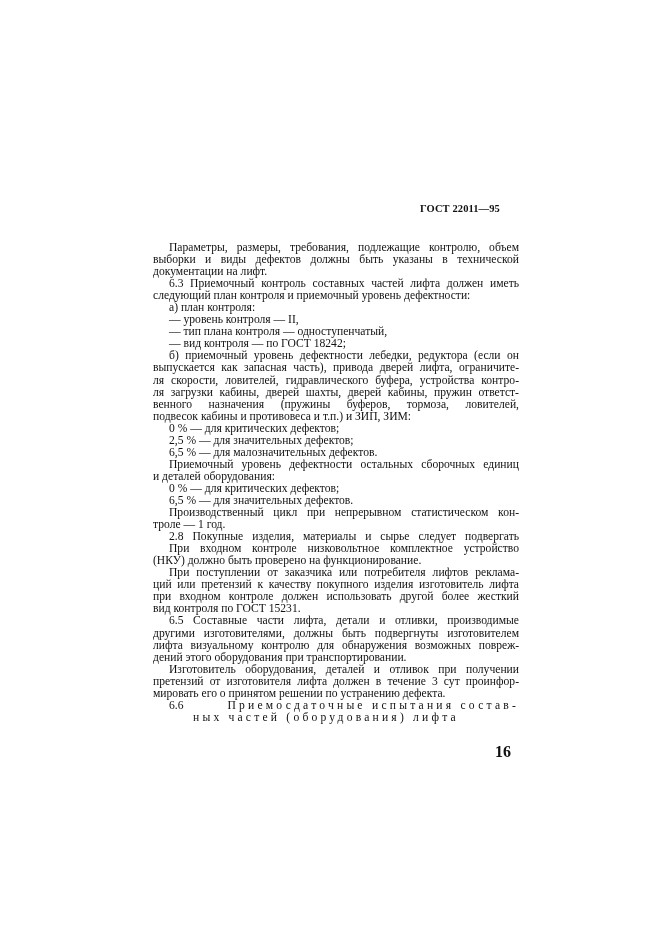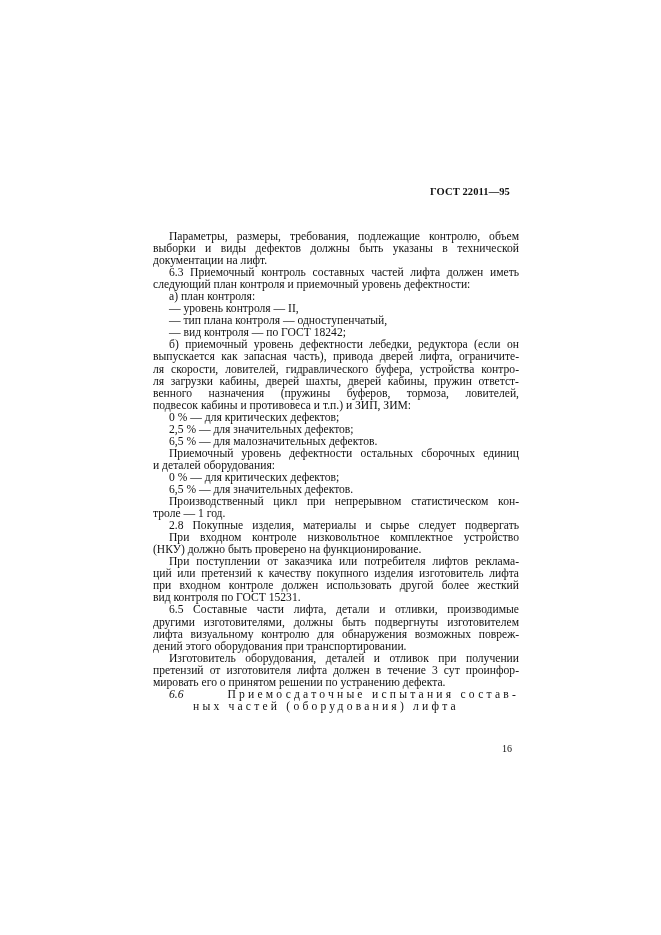--- a/index.html
+++ b/index.html
@@ -1,26 +1,26 @@
 <!DOCTYPE html>
 <html><head>
 <meta charset="utf-8">
 <style>
   html, body { margin:0; padding:0; }
   body { width:661px; height:935px; background:#ffffff; position:relative; overflow:hidden;
          font-family:"Liberation Serif", "DejaVu Serif", serif; color:#111; }
-  .header { position:absolute; top:186px; left:420px; width:100px; text-align:center;
+  .header { position:absolute; top:203px; left:420px; width:100px; text-align:left;
             font-size:10.5px; font-weight:bold; letter-spacing:0.1px; }
-  .body { position:absolute; top:231px; left:153px; width:366px; }
+  .body { position:absolute; top:242px; left:153px; width:366px; }
   .ln { height:12.05px; line-height:12.05px; font-size:11.6px; white-space:nowrap; }
   .j { text-align:justify; text-align-last:justify; }
   .ind { padding-left:16px; }
   .sp { letter-spacing:3.2px;margin-left:40px; }
-  .page-num { position:absolute; top:743px; left:495px; width:24px; text-align:center;
-              font-size:10px; font-weight:normal; }
+  .page-num { position:absolute; top:743px; left:495px; width:24px; text-align:left;
+              font-size:16px; font-weight:bold; }
 </style>
 </head>
 <body>
 
 <div class="header">ГОСТ 22011—95</div>
 
 <div class="body" id="body">
     <div class="ln ind j">Параметры, размеры, требования, подлежащие контролю, объем</div>
     <div class="ln j">выборки и виды дефектов должны быть указаны в технической</div>
     <div class="ln">документации на лифт.</div>
@@ -52,17 +52,17 @@
     <div class="ln j">ций или претензий к качеству покупного изделия изготовитель лифта</div>
     <div class="ln j">при входном контроле должен использовать другой более жесткий</div>
     <div class="ln">вид контроля по ГОСТ 15231.</div>
     <div class="ln ind j">6.5 Составные части лифта, детали и отливки, производимые</div>
     <div class="ln j">другими изготовителями, должны быть подвергнуты изготовителем</div>
     <div class="ln j">лифта визуальному контролю для обнаружения возможных повреж-</div>
     <div class="ln">дений этого оборудования при транспортировании.</div>
     <div class="ln ind j">Изготовитель оборудования, деталей и отливок при получении</div>
     <div class="ln j">претензий от изготовителя лифта должен в течение 3 сут проинфор-</div>
     <div class="ln">мировать его о принятом решении по устранению дефекта.</div>
-    <div class="ln ind j"><span style="margin-right: 4px; font-style: italic;">6.6</span><span class="sp">Приемосдаточные испытания состав-</span></div>
+    <div class="ln ind j"><span style="margin-right: 4px;">6.6</span><span class="sp">Приемосдаточные испытания состав-</span></div>
     <div class="ln sp">ных частей (оборудования) лифта</div>
   </div>
 
 <div class="page-num">16</div>
 
 </body></html>

